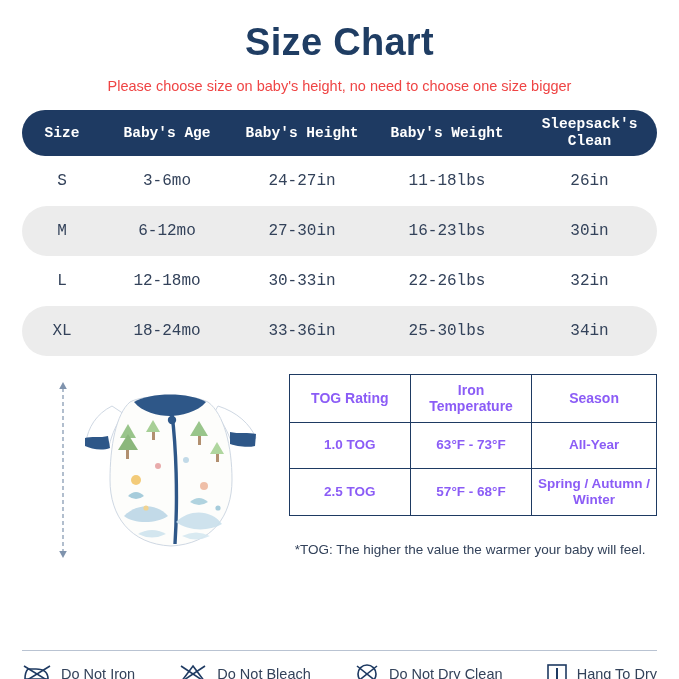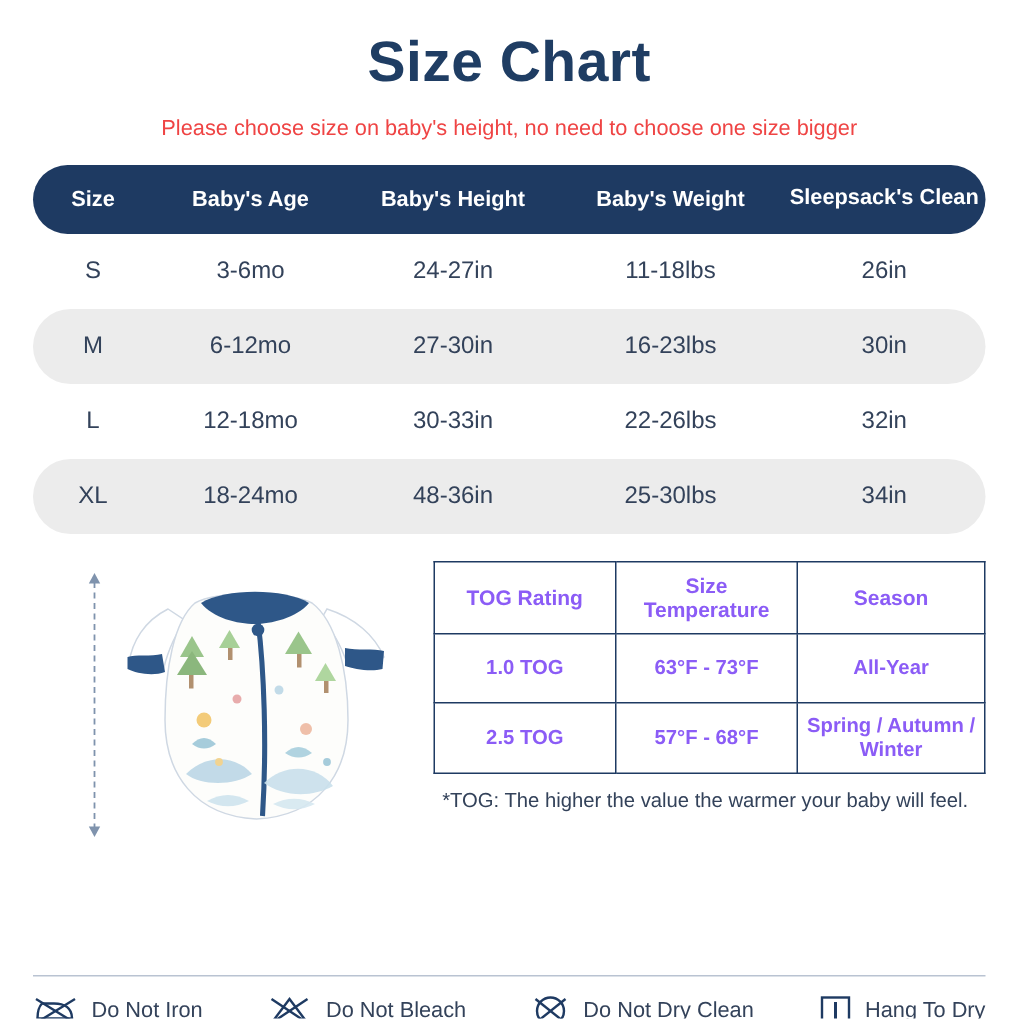--- a/index.html
+++ b/index.html
@@ -28,21 +28,21 @@
   }
   .subtitle {
     text-align: center;
     font-size: 14.5px;
     color: #ef4444;
     margin-top: 14px;
     margin-bottom: 16px;
   }
 
   
-  .size-table { width: 635px; margin: 4px auto; }
+  .size-table { width: 635px; margin: 4px auto; font-family: Liberation Mono, monospace; }
   .size-head {
     display: flex;
     background: #1e3a62;
     color: #ffffff;
     border-radius: 26px;
     height: 46px;
     align-items: center;
     font-size: 14.5px;
     font-weight: bold;
   }
@@ -93,21 +93,21 @@
   }
   .tog-table th, .tog-table td {
     border: 1px solid #1e3a62;
     text-align: center;
     padding: 7px 4px;
     line-height: 1.18;
   }
   .tog-table th { font-weight: bold; font-size: 14px; }
   .tog-table .r1 { height: 46px; font-weight: bold; }
   .tog-note {
-    margin-top: 9px;
+    margin-top: 25px;
     font-size: 13.5px;
     color: #33425a;
     padding-left: 6px;
     line-height: 1.35;
   }
 
   
   .footer {
     position: absolute;
     left: 22px;
@@ -165,21 +165,21 @@
       <div class="c0">L</div>
       <div class="c1">12-18mo</div>
       <div class="c2">30-33in</div>
       <div class="c3">22-26lbs</div>
       <div class="c4">32in</div>
     </div>
 
     <div class="size-row alt">
       <div class="c0">XL</div>
       <div class="c1">18-24mo</div>
-      <div class="c2">48-36in</div>
+      <div class="c2">33-36in</div>
       <div class="c3">25-30lbs</div>
       <div class="c4">34in</div>
     </div>
   </div>
 
   <div class="middle">
 
     <div class="product-block">
 
       <svg class="varrow" viewBox="0 0 10 176">
@@ -227,21 +227,21 @@
           <circle cx="146" cy="132" r="2.6" fill="#9dc7d8"></circle>
         </g>
       </svg>
     </div>
 
     <div class="tog-wrap">
       <table class="tog-table">
         <thead>
           <tr>
             <th style="width:33%">TOG Rating</th>
-            <th style="width:33%">Size Temperature</th>
+            <th style="width:33%">Iron Temperature</th>
             <th style="width:34%">Season</th>
           </tr>
         </thead>
         <tbody>
           <tr class="r1">
             <td>1.0 TOG</td>
             <td>63°F  -  73°F</td>
             <td>All-Year</td>
           </tr>
           <tr class="r1">

